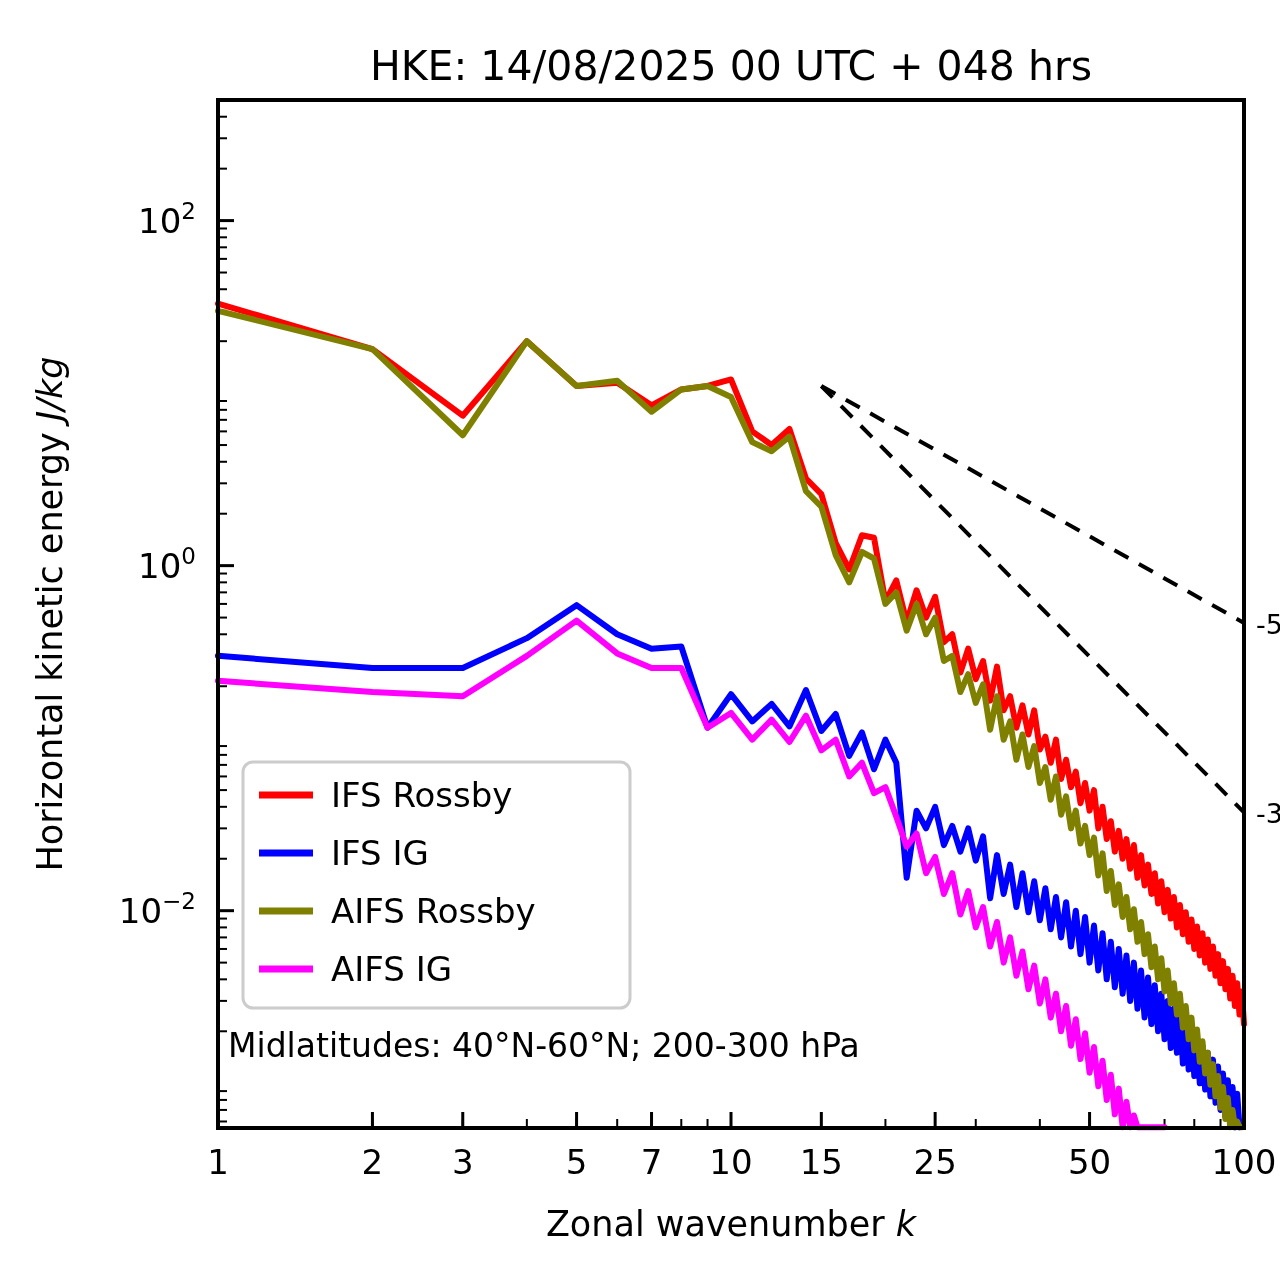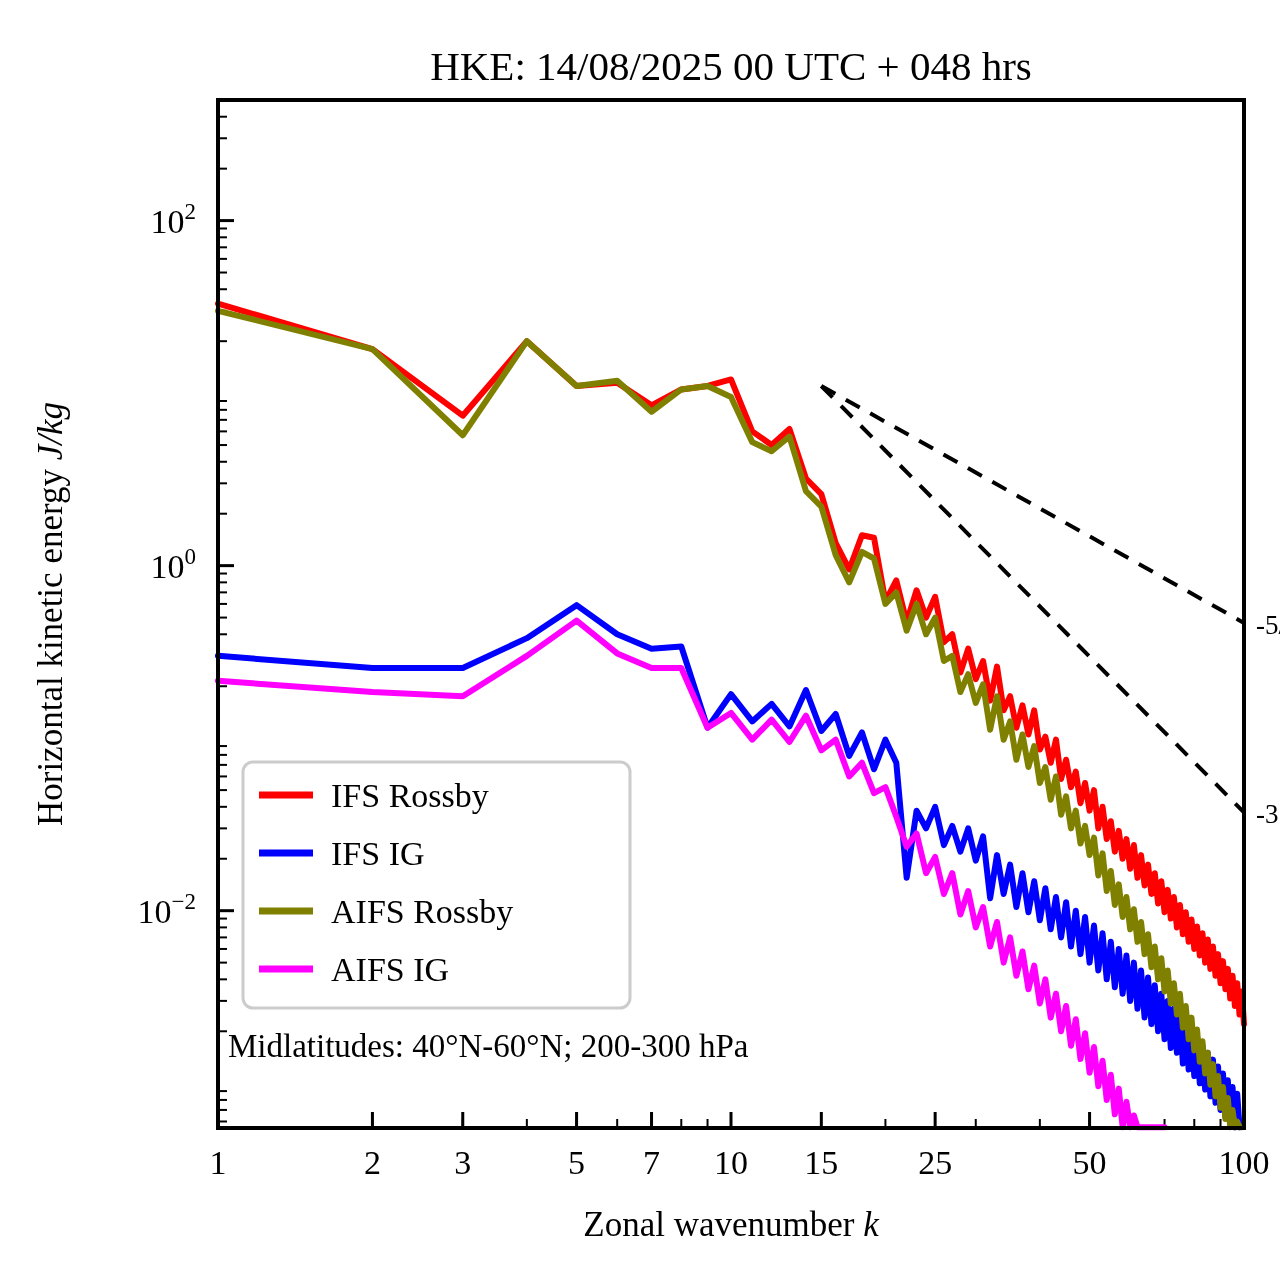--- a/index.html
+++ b/index.html
@@ -1,18 +1,18 @@
 <!DOCTYPE html>
 <html><head>
 <meta charset="utf-8">
 <style>
   html,body{margin:0;padding:0;background:#ffffff;}
   body{width:1280px;height:1288px;overflow:hidden;
        font-family:"DejaVu Sans","Liberation Sans",sans-serif;color:#000;}
-  #root{position:relative;width:1280px;height:1288px;font-family:Liberation Serif, serif;}
+  #root{position:relative;width:1280px;height:1288px;}
   #chart-svg{position:absolute;left:0;top:0;}
   .ttl{font-size:41px;}
   .tick{font-size:34px;}
   .axlab{font-size:35px;}
   .leg{font-size:34px;}
   .ann{font-size:33px;}
   .slab{font-size:27px;}
 </style>
 </head>
 <body>

